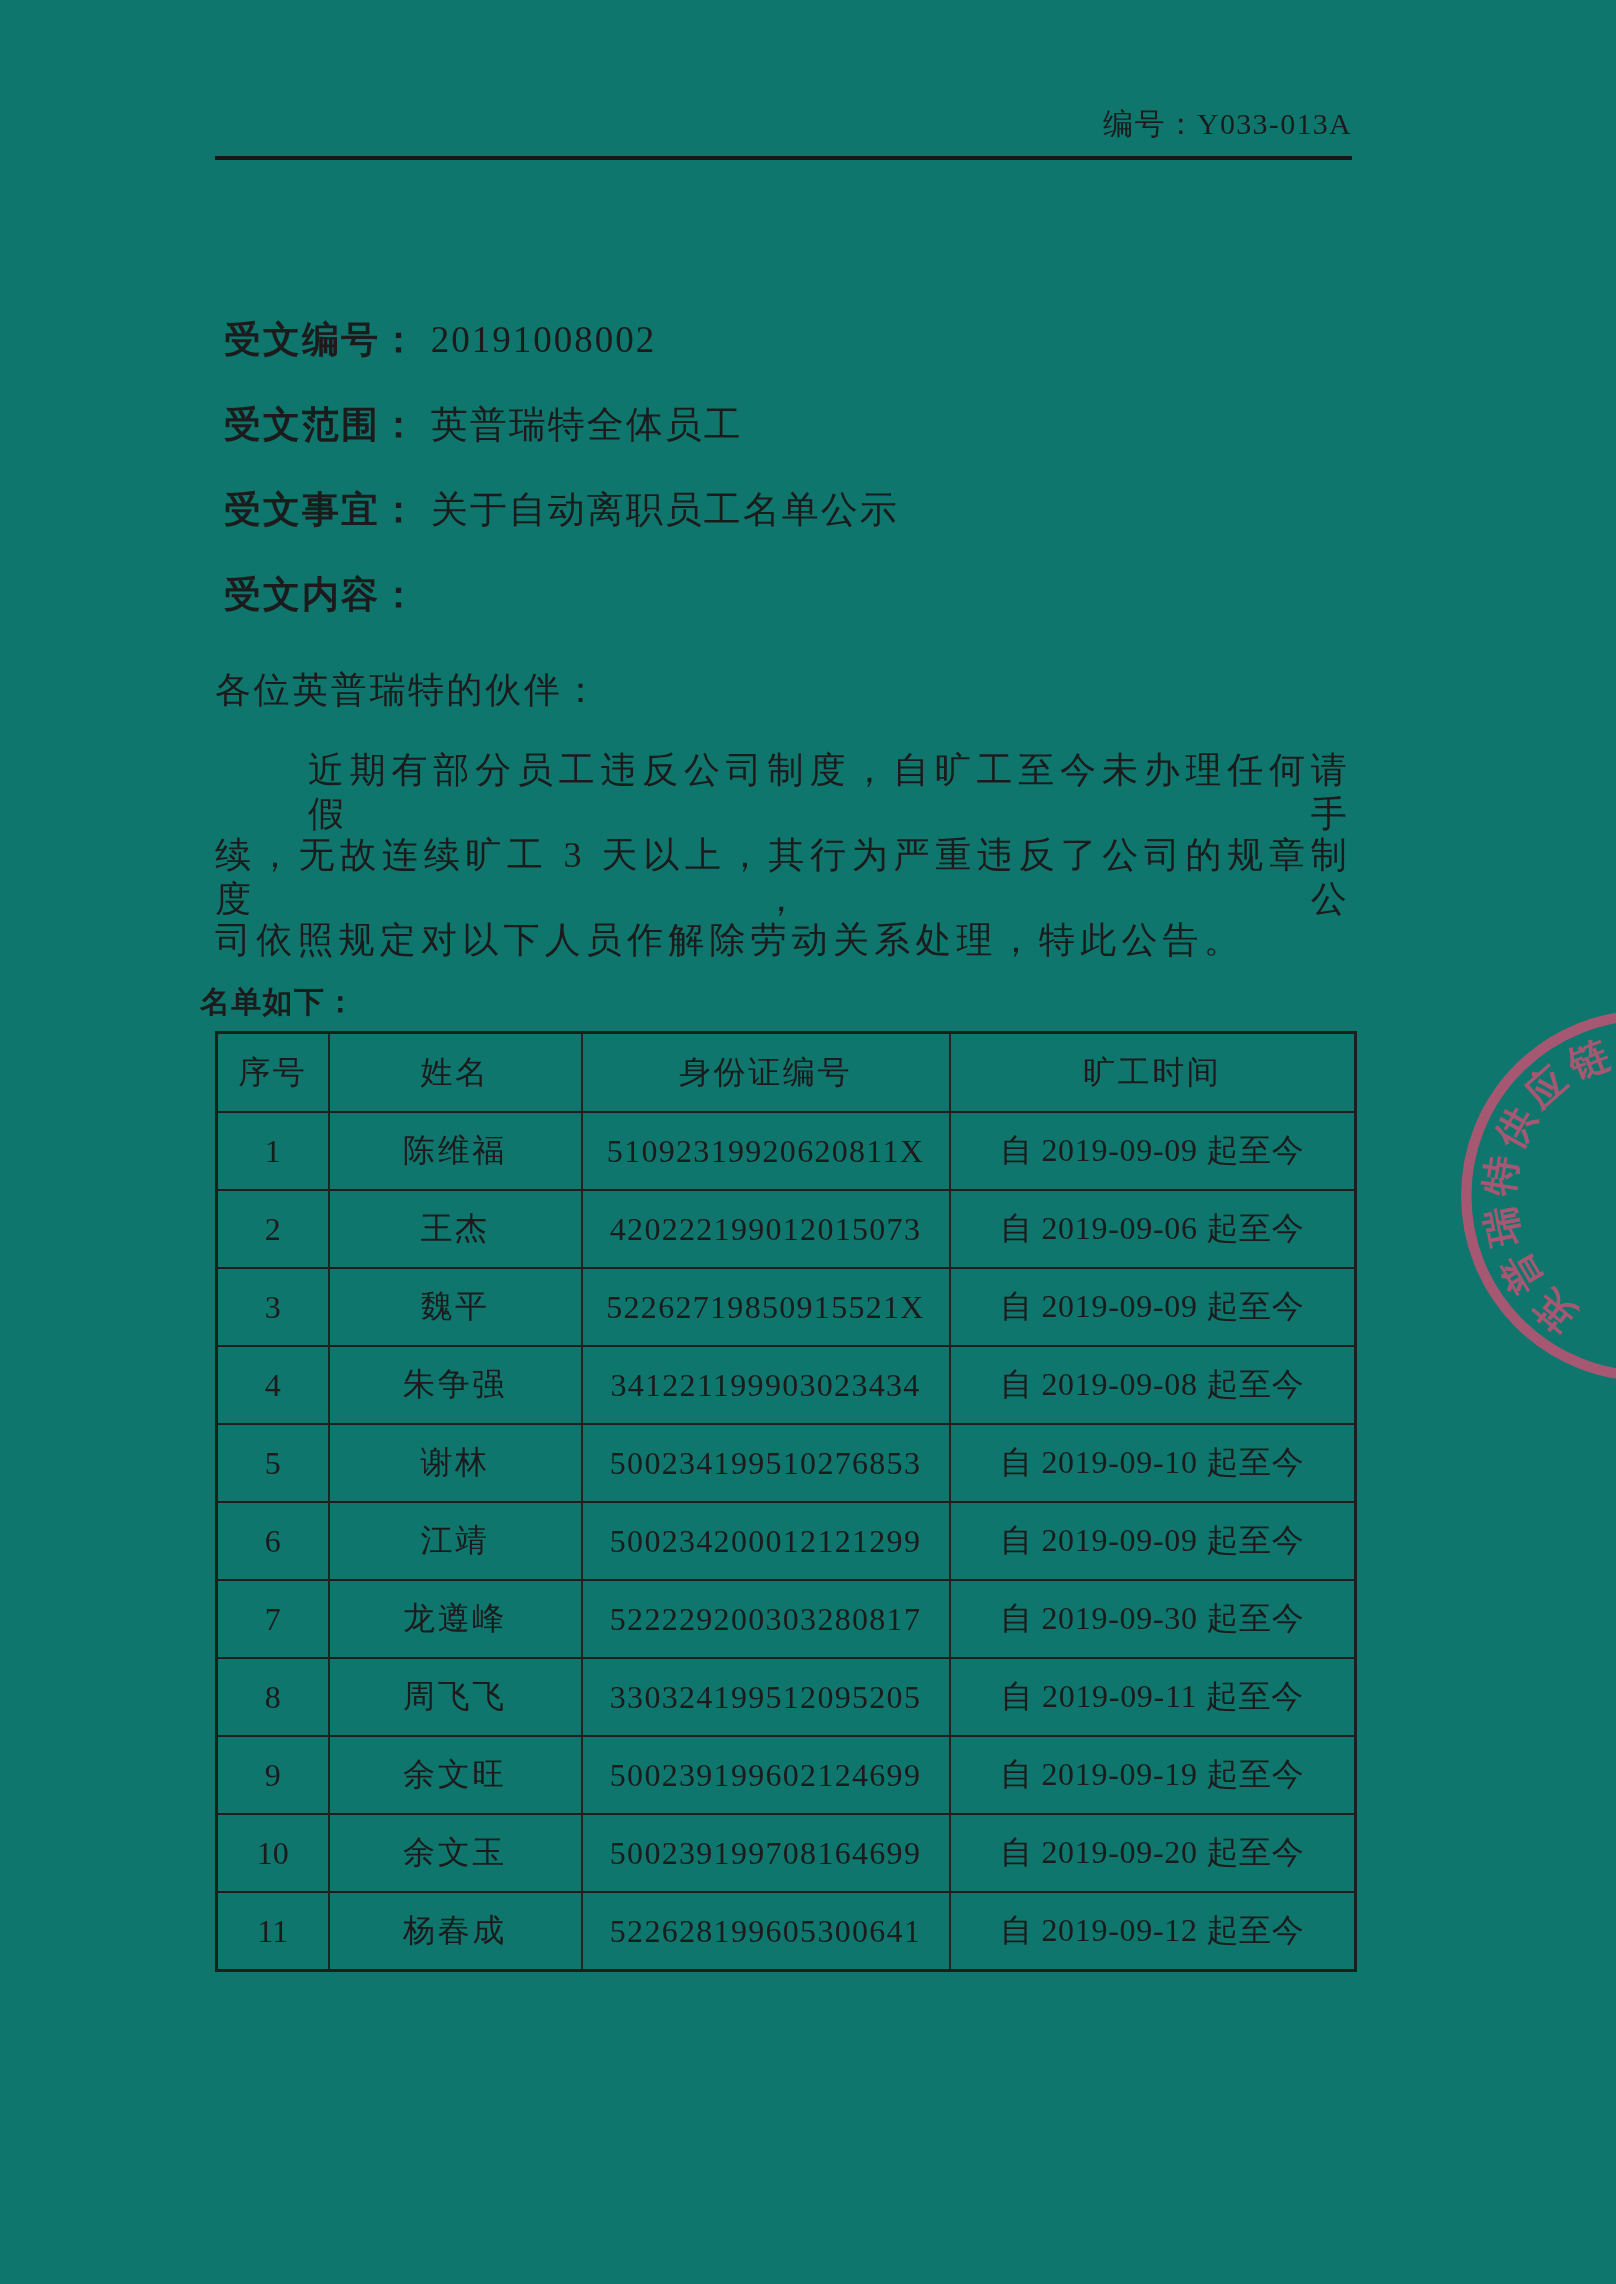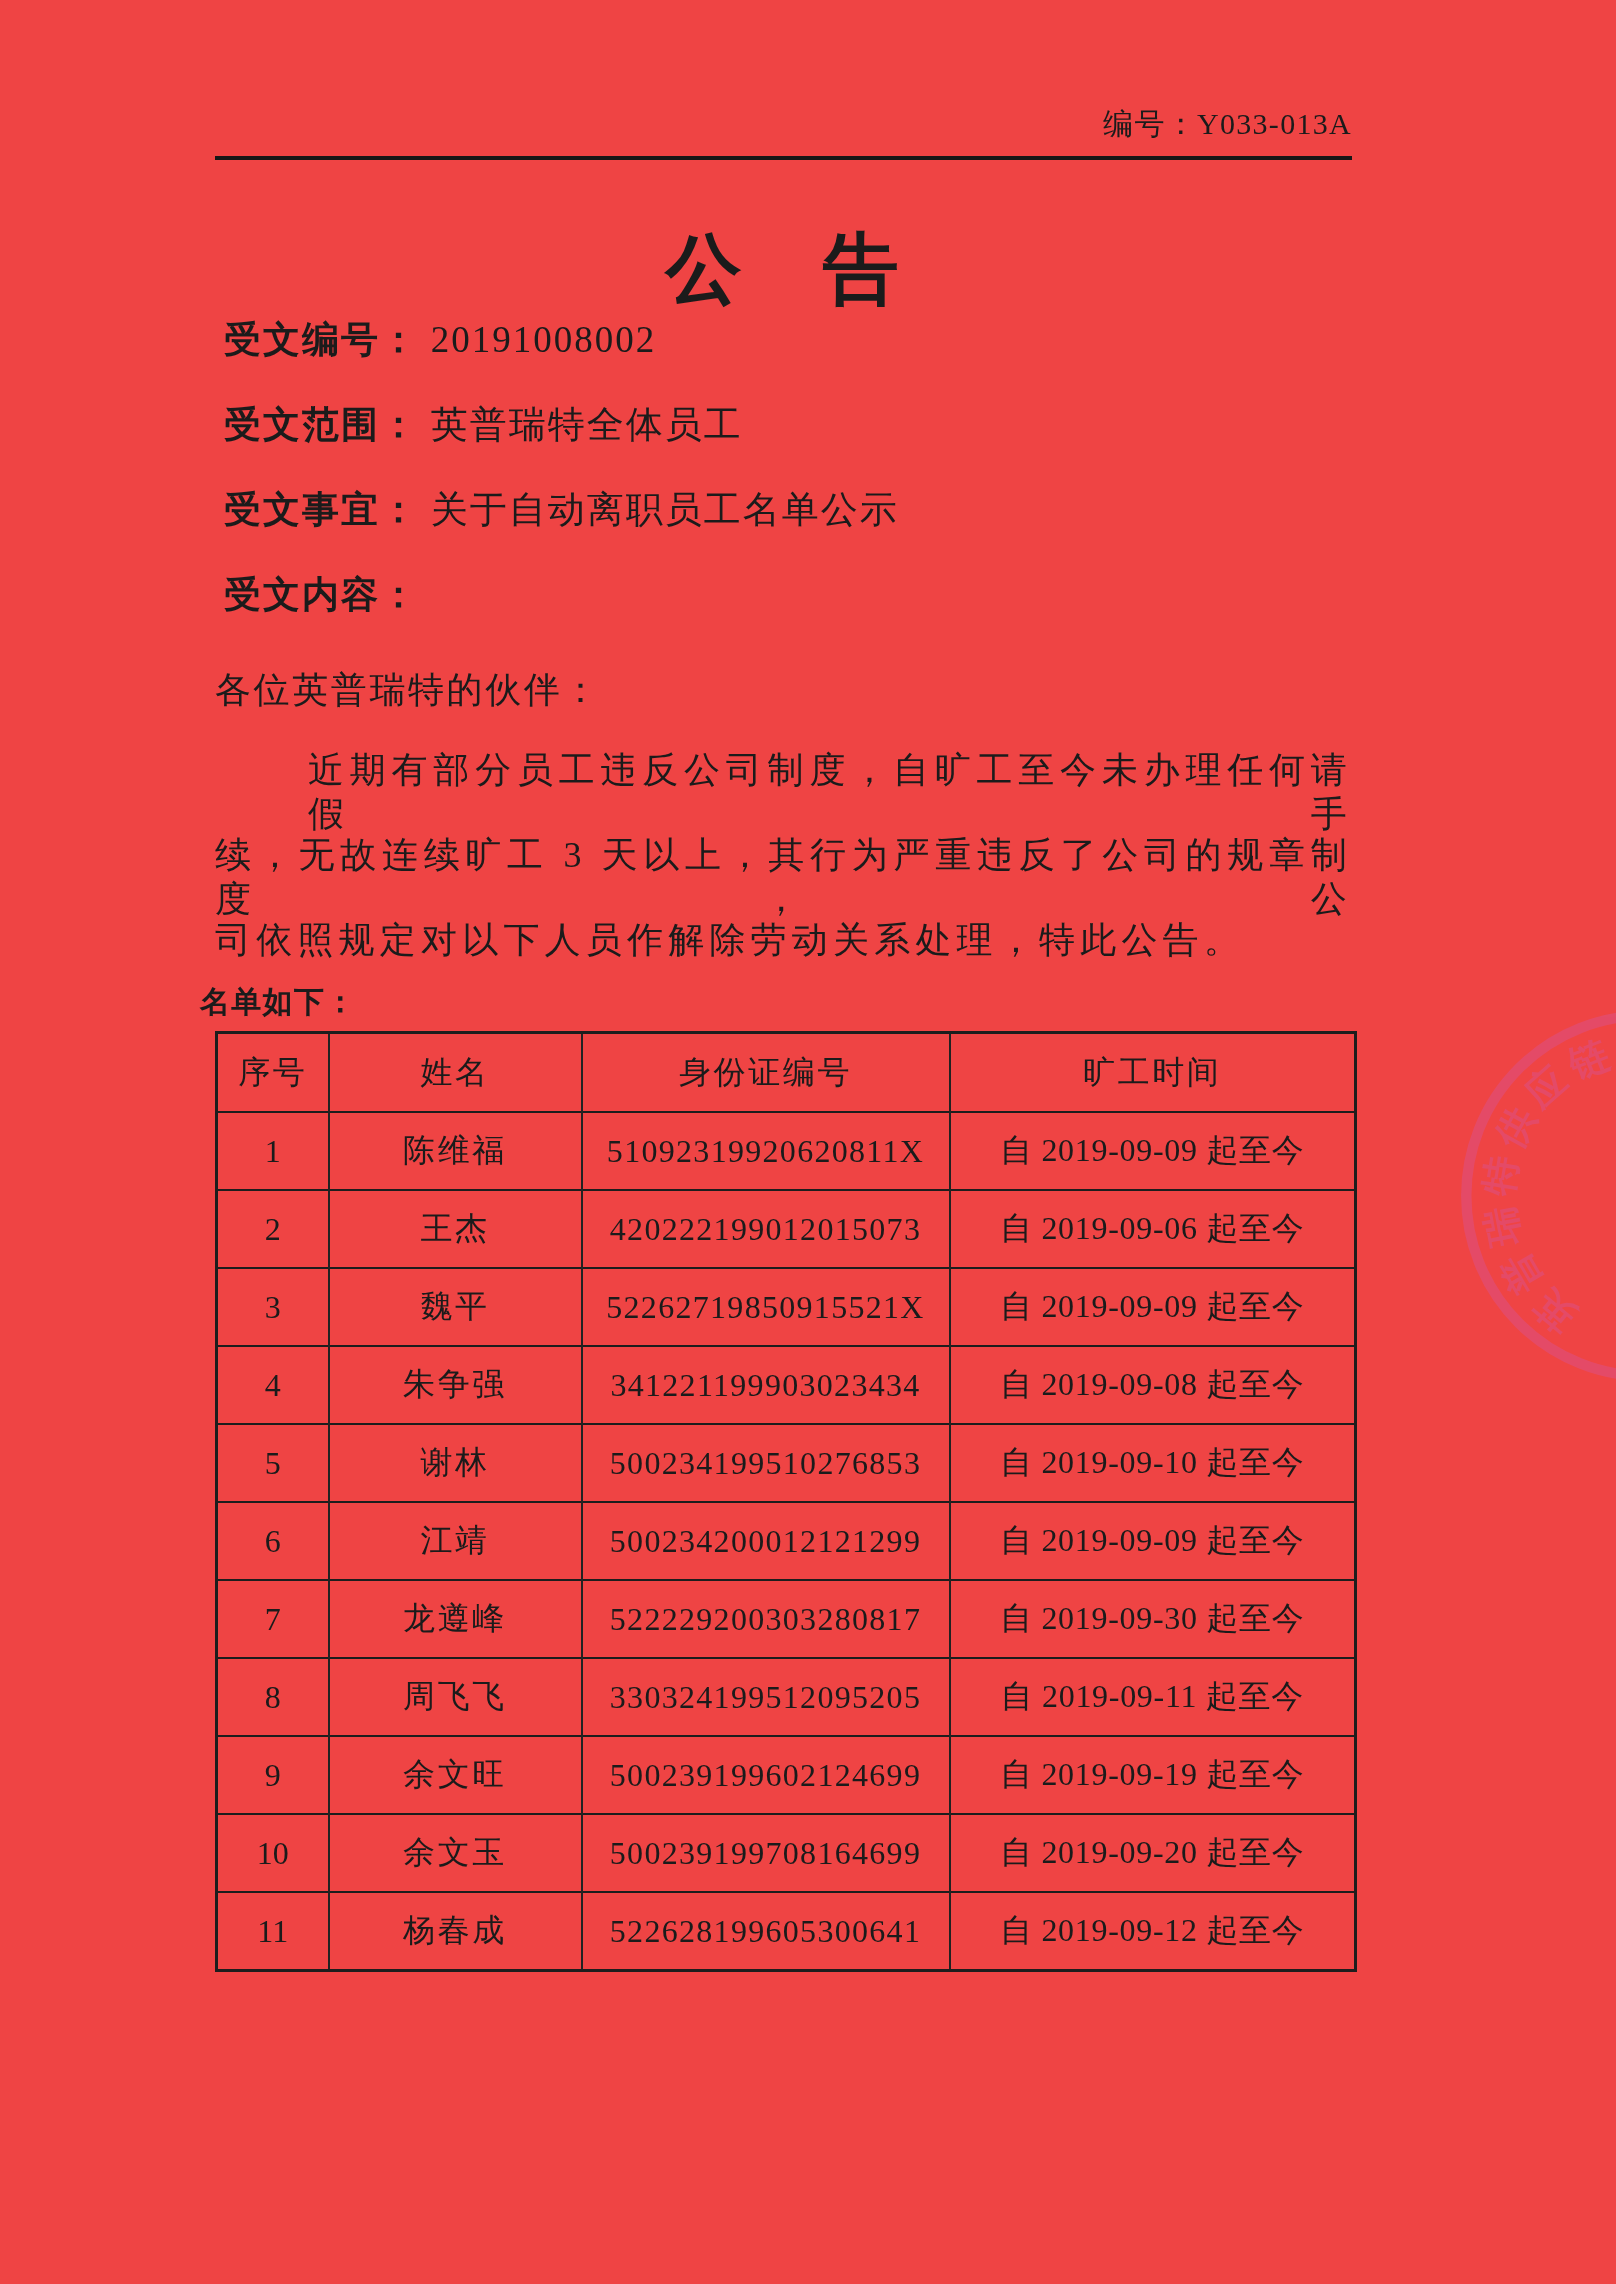--- a/index.html
+++ b/index.html
@@ -1,19 +1,19 @@
 <!DOCTYPE html>
 <html style="font-size:10.4px"><head>
 <meta charset="utf-8">
 <style>
   html,body{margin:0;padding:0;background:#e9e9e9;}
   .page{
     position:relative;
     width:1616px;height:2284px;
-    background:#ef4444;
+    background:#0f766e;
     overflow:hidden;
     font-family:"Liberation Serif", serif;
     color:#1b1b1b;
   }
   .doc-number{
     position:absolute;left:215px;top:104px;width:1137px;
     text-align:right;font-size:30px;letter-spacing:1.3px;
   }
   .rule{
     position:absolute;left:215px;top:156px;width:1137px;height:3.9px;
@@ -70,21 +70,20 @@
 </style>
 </head>
 <body>
 
 <div class="page">
 
   <div class="doc-number">编号：Y033-013A</div>
 
   <div class="rule"></div>
 
-  <h1 class="title">公　告</h1>
 
   <div class="meta" id="meta-box">
       <div class="meta-line"><span class="meta-label">受文编号：</span><span class="meta-value">20191008002</span></div>
       <div class="meta-line"><span class="meta-label">受文范围：</span><span class="meta-value">英普瑞特全体员工</span></div>
       <div class="meta-line"><span class="meta-label">受文事宜：</span><span class="meta-value">关于自动离职员工名单公示</span></div>
       <div class="meta-line"><span class="meta-label">受文内容：</span><span class="meta-value"></span></div>
     </div>
 
   <div class="salutation">各位英普瑞特的伙伴：</div>
 

